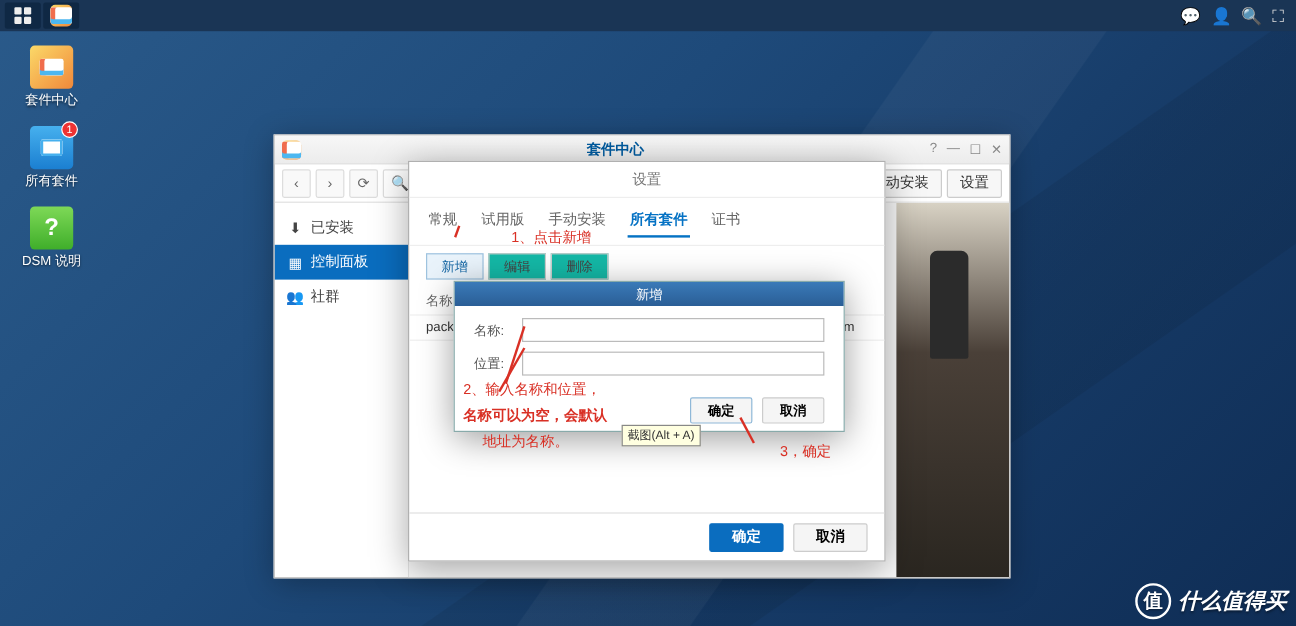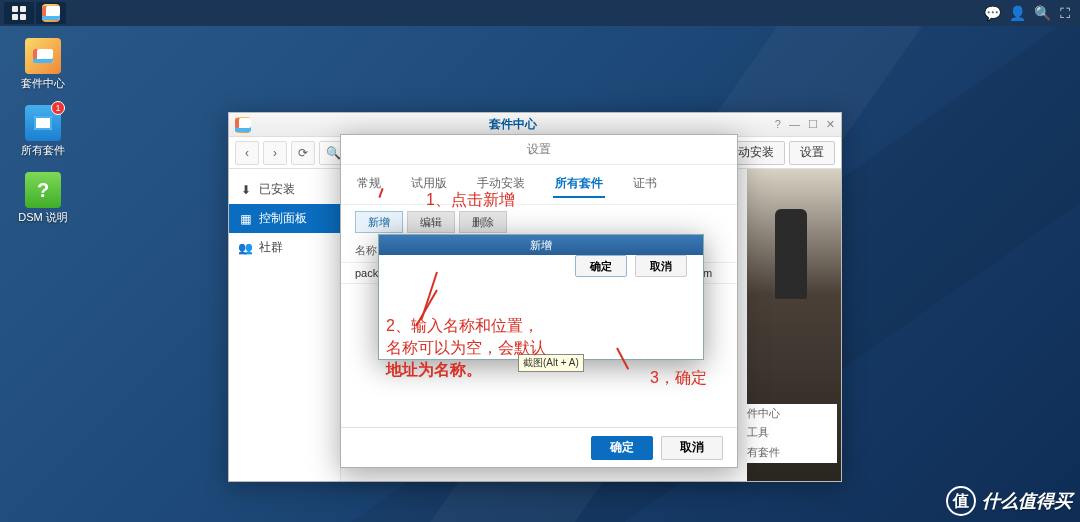--- a/index.html
+++ b/index.html
@@ -65,25 +65,25 @@
 .banner::after { content: ""; position: absolute; top: 40px; left: 28px; width: 32px; height: 90px;
   background: #2b2b2b; border-radius: 6px 6px 2px 2px; }
 
 
 .right-snip { position: absolute; right: 4px; bottom: 18px; width: 90px; font-size: 11px; color: #666; line-height: 1.8; background: #fff; }
 
 
 .settings-modal { position: absolute; left: 340px; top: 134px; width: 398px; height: 334px;
   background: #fff; border: 1px solid #b0b0b0; box-shadow: 0 6px 28px rgba(0,0,0,0.35); z-index: 30; }
 .settings-head { text-align: center; font-size: 12px; color: #777; padding: 6px 0; border-bottom: 1px solid #eee; }
-.settings-tabs { display: flex; gap: 26px; padding: 6px 14px; font-size: 12px; border-bottom: 1px solid #eee; }
+.settings-tabs { display: flex; gap: 16px; padding: 6px 14px; font-size: 12px; border-bottom: 1px solid #eee; }
 .settings-tabs span { color: #666; cursor: pointer; padding: 4px 2px; }
 .settings-tabs span.active { color: #0572c4; font-weight: bold; border-bottom: 2px solid #0572c4; }
 .settings-toolbar { display: flex; gap: 4px; padding: 6px 14px; }
-.mini-btn { height: 22px; padding: 0 12px; font-size: 11px; border: 1px solid #ccc; background: #e5e5e5;
+.mini-btn { height: 22px; padding: 0 12px; font-size: 11px; border: 1px solid #ccc; background: #14b8a6;
   display: flex; align-items: center; cursor: pointer; color: #444; }
 .mini-btn.primary { border-color: #9ec3df; color: #1265a3; background: #e9f3fb; }
 .cols { display: flex; padding: 0 14px; font-size: 11px; color: #666; margin-top: 4px; }
 .cols .c1 { width: 180px; }
 .row { display: flex; padding: 4px 14px; font-size: 11px; color: #333; border-top: 1px solid #eee; border-bottom: 1px solid #eee; margin-top: 4px; }
 .row .c1 { width: 180px; overflow: hidden; text-overflow: ellipsis; }
 .settings-footer { position: absolute; bottom: 0; left: 0; right: 0; height: 40px; border-top: 1px solid #e0e0e0;
   display: flex; align-items: center; justify-content: flex-end; gap: 8px; padding: 0 14px; }
 .btn { height: 24px; padding: 0 18px; font-size: 12px; border-radius: 2px; border: 1px solid #ccc;
   background: #f5f5f5; cursor: pointer; display: flex; align-items: center; font-weight: bold; }
@@ -95,21 +95,21 @@
 .add-title { height: 20px; background: linear-gradient(#3a7ab8,#2a5e96); color: #fff; font-size: 11px;
   display: flex; align-items: center; justify-content: center; }
 .add-body { padding: 10px 16px; }
 .field { display: flex; align-items: center; gap: 8px; margin-bottom: 8px; }
 .field label { width: 32px; font-size: 11px; color: #555; }
 .field input { flex: 1; height: 20px; border: 1px solid #bbb; padding: 0 4px; font-size: 11px; }
 .add-footer { display: flex; gap: 8px; justify-content: flex-end; padding: 0 16px 8px; }
 .add-footer .btn { height: 22px; padding: 0 14px; font-size: 11px; }
 
 
-.annot { position: absolute; color: #d93025; font-size: 16px; font-weight: 500; z-index: 100; pointer-events: none; }
+.annot { position: absolute; color: #d93025; font-size: 12px; font-weight: 500; z-index: 100; pointer-events: none; }
 .annot-line { position: absolute; background: #d93025; z-index: 99; pointer-events: none; }
 .annot-tooltip { position: absolute; left: 518px; top: 354px; background: #ffffe0; border: 1px solid #888;
   font-size: 10px; padding: 1px 4px; z-index: 98; color: #333; }
 
 
 .wm { position: absolute; right: 8px; bottom: 6px; display: flex; align-items: center; gap: 6px;
   color: #fff; font-size: 18px; font-style: italic; font-weight: bold; text-shadow: 0 1px 2px rgba(0,0,0,0.4); z-index: 200; }
 .wm-badge { width: 30px; height: 30px; border: 2px solid #fff; border-radius: 50%;
   display: flex; align-items: center; justify-content: center; font-style: normal; font-size: 16px; }
 
@@ -201,25 +201,20 @@
         <span class="side-icon">▦</span>
         <span>控制面板</span>
       </div>
       <div class="side-item">
         <span class="side-icon">👥</span>
         <span>社群</span>
       </div>
     </div>
     <div class="main">
       <div class="banner"></div>
-      <div class="right-snip">
-        <div>件中心</div>
-        <div>工具</div>
-        <div>有套件</div>
-      </div>
     </div>
   </div>
 </div>
 
 <div class="settings-modal">
   <div class="settings-head">设置</div>
   <div class="settings-tabs">
     <span>常规</span>
     <span>试用版</span>
     <span>手动安装</span>
@@ -240,32 +235,42 @@
     <div class="c2">http://packages.synocommunity.com</div>
   </div>
   <div class="settings-footer">
     <div class="btn primary">确定</div>
     <div class="btn">取消</div>
   </div>
 </div>
 
 <div class="add-dialog">
   <div class="add-title">新增</div>
+  <div class="add-body">
+    <div class="field">
+      <label>名称:</label>
+      <input type="text" style="">
+    </div>
+    <div class="field">
+      <label>位置:</label>
+      <input type="text" style="">
+    </div>
+  </div>
   <div class="add-footer">
     <div class="btn" style="border-color:#8fb8d8;">确定</div>
     <div class="btn">取消</div>
   </div>
 </div>
 
 <div class="annot" style="left:426px; top:190px;">1、点击新增</div>
 <div class="annot-line" style="left:380px; top:188px; width:2px; height:10px; transform: rotate(20deg);"></div>
 
 <div class="annot" style="left:386px; top:316px;">2、输入名称和位置，</div>
-<div class="annot" style="left:386px; top:338px;">名称可以为空，会默认</div>
-<div class="annot" style="left:386px; top:360px;font-weight:bold;">地址为名称。</div>
+<div class="annot" style="left:386px; top:338px;font-weight:bold;">名称可以为空，会默认</div>
+<div class="annot" style="left:402px; top:360px;">地址为名称。</div>
 <div class="annot-line" style="left:436px; top:272px; width:2px; height:50px; transform-origin:top; transform: rotate(18deg);"></div>
 <div class="annot-line" style="left:436px; top:290px; width:2px; height:42px; transform-origin:top; transform: rotate(30deg);"></div>
 
 <div class="annot" style="left:650px; top:368px;">3，确定</div>
 <div class="annot-line" style="left:616px; top:348px; width:2px; height:24px; transform-origin:top; transform: rotate(-28deg);"></div>
 
 <div class="annot-tooltip">截图(Alt + A)</div>
 
 <div class="wm">
   <span class="wm-badge">值</span>

